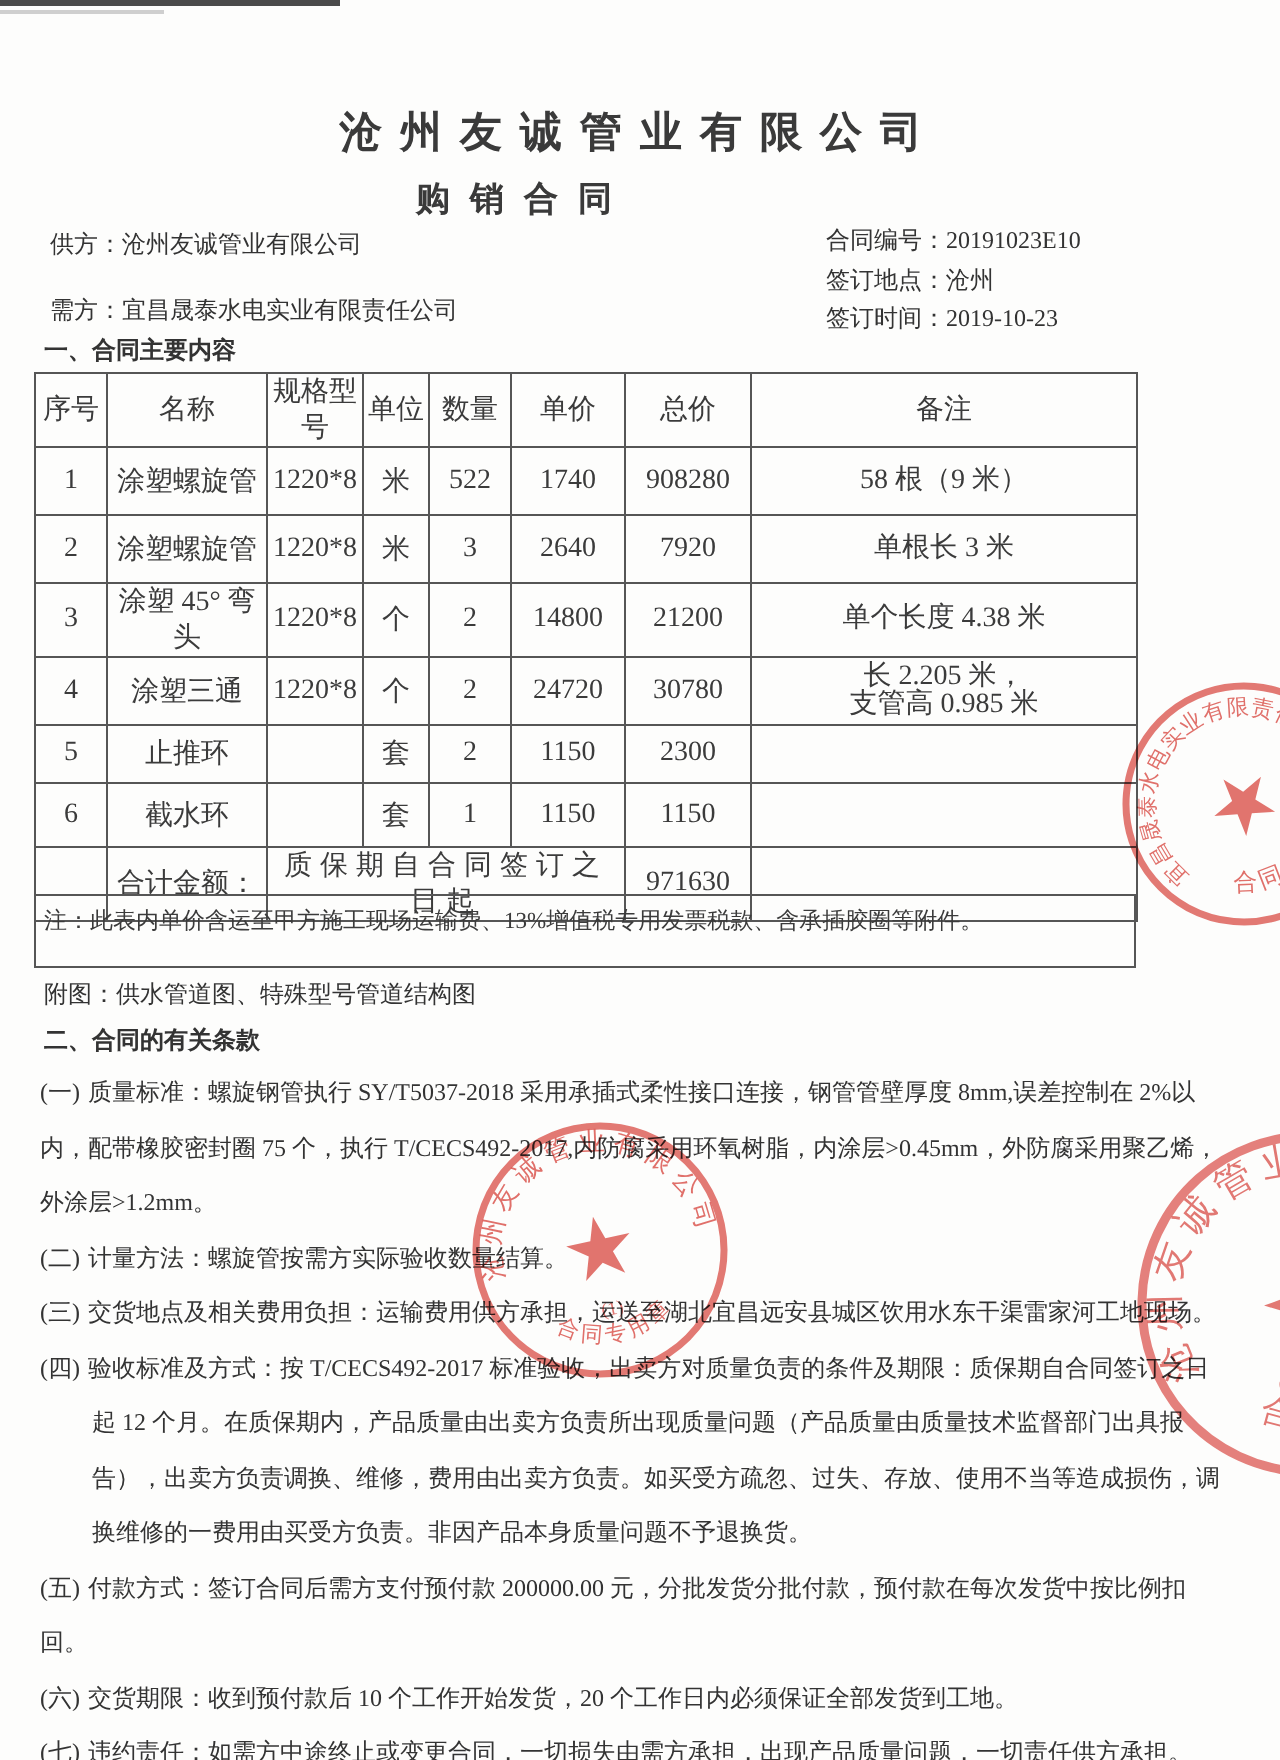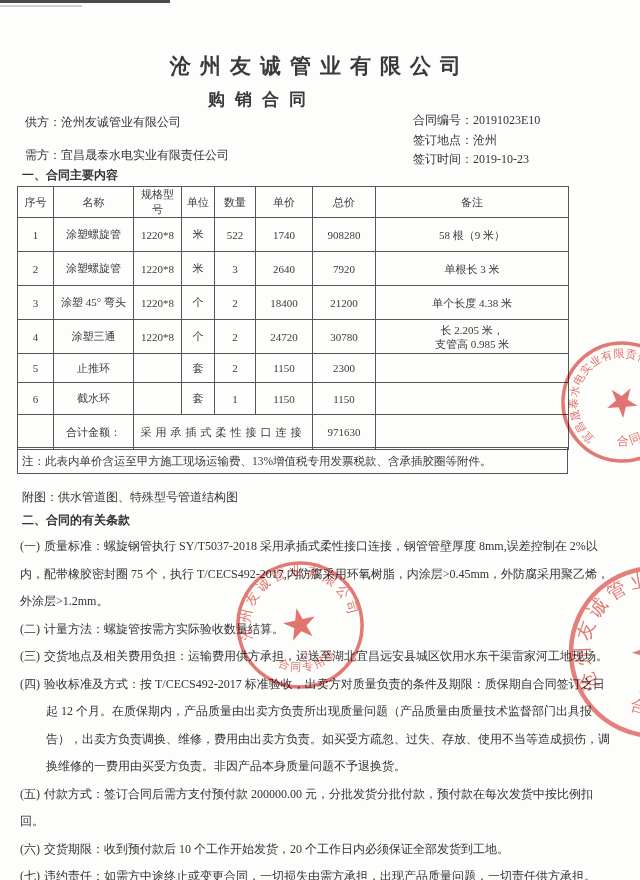--- a/index.html
+++ b/index.html
@@ -22,31 +22,31 @@
   .meta-no{left:413px;top:112px;}
   .meta-place{left:413px;top:132px;}
   .meta-date{left:413px;top:151px;}
   .sec-heading{font-size:12px;font-weight:700;color:#333;text-align:center;}
   .sec1{left:22px;top:167px;}
   .sec2{left:22px;top:512px;}
   
   table.items{
     position:absolute;left:17px;top:186px;width:551px;
     border-collapse:collapse;table-layout:fixed;
-    font-size:11px;color:#3b3b3b;
+    font-size:14px;color:#3b3b3b;
   }
   table.items th,table.items td{
     border:1px solid #565656;text-align:center;vertical-align:middle;
     padding:0 2px;overflow:hidden;font-weight:normal;
   }
   table.items td.remark{white-space:pre-line;line-height:14px;}
   table.items td.amount-cn{letter-spacing:4px;}
   
   .note-box{
-    left:17px;top:447px;width:551px;height:27px;
+    left:17px;top:447px;width:551px;height:37px;
     border:1px solid #565656;box-sizing:border-box;
     font-size:11.5px;line-height:26px;padding-left:4px;color:#3b3b3b;
     background:transparent;white-space:nowrap;
   }
   .attachment{left:22px;top:489px;font-size:12px;color:#333;}
   
   .clauses{left:20px;top:533px;width:590px;font-size:12px;line-height:27.5px;color:#333;}
   .clause{margin:0;}
   .clauses .clause:nth-child(4){padding-left:26px;text-indent:-26px;}
   .c-label{margin-right:4px;}
@@ -113,21 +113,21 @@
         <td>2640</td>
         <td>7920</td>
         <td class="remark">单根长 3 米</td>
       </tr>
       <tr style="height: 34px;">
         <td>3</td>
         <td>涂塑 45° 弯头</td>
         <td>1220*8</td>
         <td>个</td>
         <td>2</td>
-        <td>18400</td>
+        <td>14800</td>
         <td>21200</td>
         <td class="remark">单个长度 4.38 米</td>
       </tr>
       <tr style="height: 34px;">
         <td>4</td>
         <td>涂塑三通</td>
         <td>1220*8</td>
         <td>个</td>
         <td>2</td>
         <td>24720</td>
@@ -151,21 +151,21 @@
         <td></td>
         <td>套</td>
         <td>1</td>
         <td>1150</td>
         <td>1150</td>
         <td class="remark"></td>
       </tr>
       <tr style="height: 35px;">
         <td></td>
         <td>合计金额：</td>
-        <td colspan="4" class="amount-cn">采用承插式柔性接口连接</td>
+        <td colspan="4" class="amount-cn">质保期自合同签订之日起</td>
         <td>971630</td>
         <td></td>
       </tr>
     </tbody>
 </table>
 
 <div class="abs note-box">注：此表内单价含运至甲方施工现场运输费、13%增值税专用发票税款、含承插胶圈等附件。</div>
 
 <div class="abs attachment">附图：供水管道图、特殊型号管道结构图</div>
 

